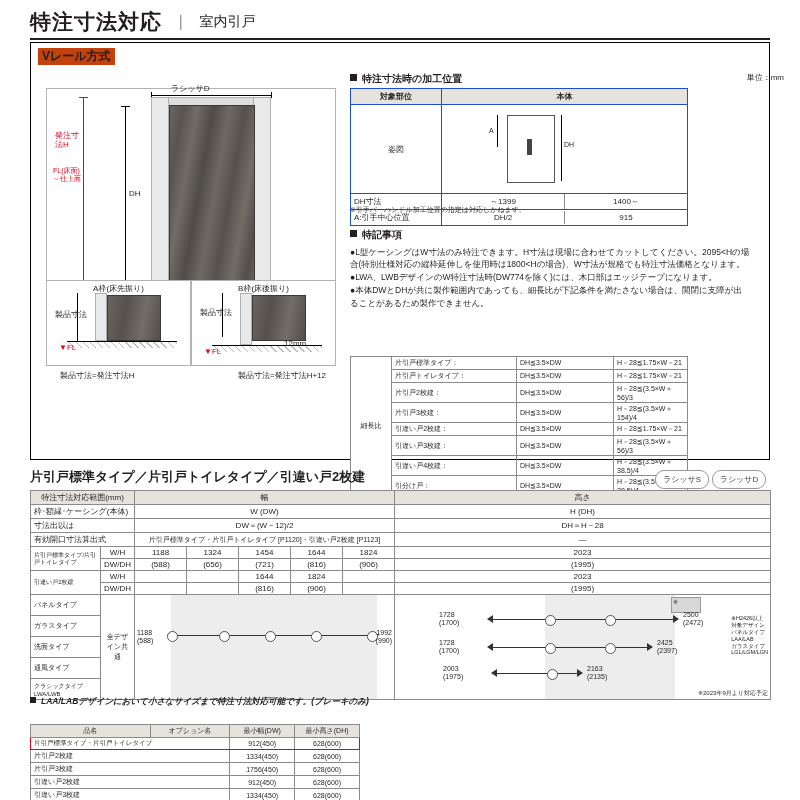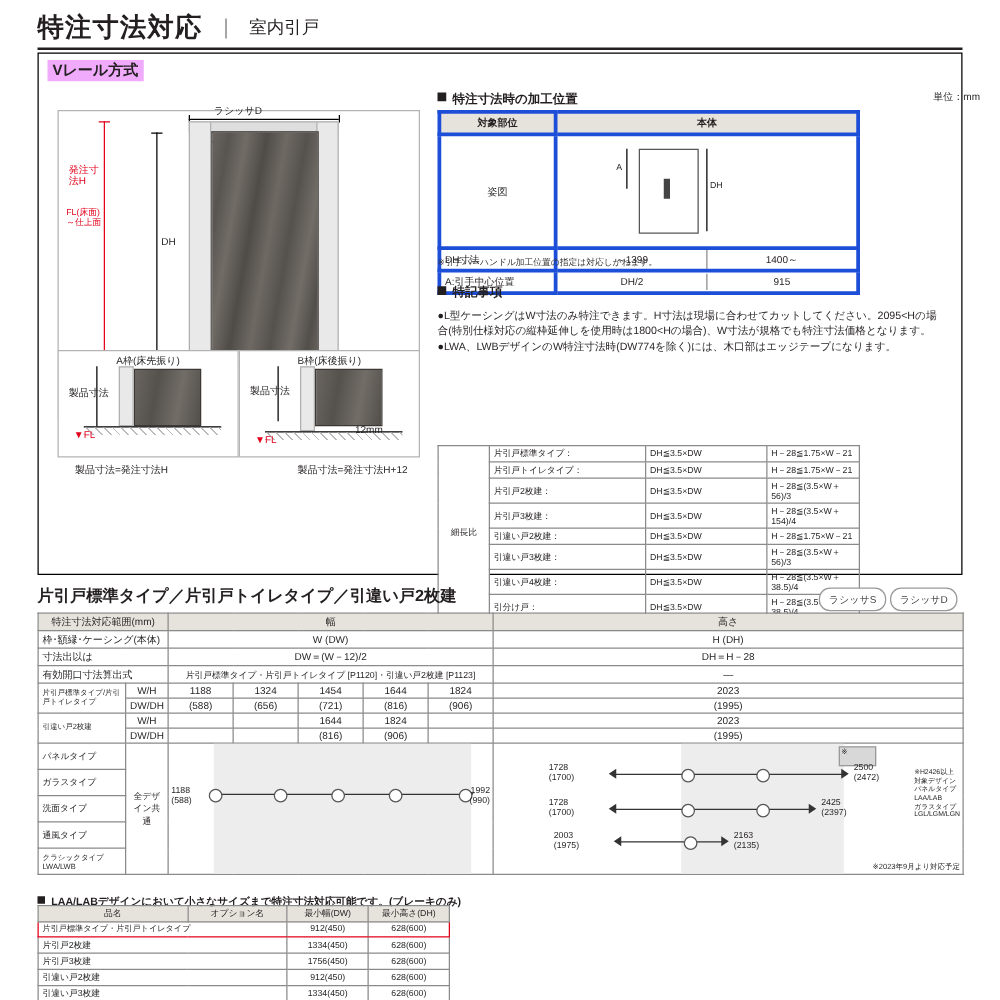--- a/index.html
+++ b/index.html
@@ -16,21 +16,21 @@
 
   
   .hdr{position:absolute;left:30px;top:8px;width:740px;height:30px;}
   .hdr .title{font-size:21px;font-weight:bold;letter-spacing:1px;display:inline-block;vertical-align:middle;}
   .hdr .bar{display:inline-block;vertical-align:middle;margin:0 14px;color:#999;font-size:17px;}
   .hdr .sub{font-size:14px;display:inline-block;vertical-align:middle;}
   .hdr-rule{position:absolute;left:30px;top:38px;width:740px;height:2px;background:#231f20;}
 
   
   .mainbox{position:absolute;left:30px;top:42px;width:740px;height:418px;border:1px solid #000;box-sizing:border-box;}
-  .vrail{position:absolute;left:38px;top:48px;font-size:12px;font-weight:bold;background:#f0abfc;padding:0 4px;}
+  .vrail{position:absolute;left:38px;top:48px;font-size:12px;font-weight:bold;background:#c2410c;padding:0 4px;}
 
   .sechead{font-size:10px;font-weight:bold;}
   .sq{display:inline-block;width:7px;height:7px;background:#231f20;margin-right:5px;vertical-align:1px;}
 
   
   .leftpanel{position:absolute;left:46px;top:72px;width:290px;}
   .ldrawbox{position:absolute;left:46px;top:88px;width:290px;height:248px;border:1px solid #b3b3b3;background:#fff;box-sizing:border-box;}
   .door-img{position:absolute;left:122px;top:16px;width:84px;height:178px;
     background:linear-gradient(100deg,#6a6560 0%,#585450 12%,#716c66 24%,#4f4b47 38%,#6e6963 52%,#55514d 66%,#726d67 80%,#524e4a 92%,#67625c 100%);
     border:1px solid #3c3835;}
@@ -48,21 +48,21 @@
   .redtxt{color:#e2001a;}
 
   
   .subbox{position:absolute;top:280px;height:86px;border:1px solid #b3b3b3;box-sizing:border-box;background:#fff;}
   .subhdr{font-size:8px;text-align:center;padding-top:2px;}
 
   
   .rightpanel{position:absolute;left:350px;top:72px;width:404px;}
   .unit{position:absolute;right:16px;top:72px;font-size:8px;}
   .tbl1{position:absolute;left:350px;top:88px;width:338px;border-collapse:collapse;font-size:8px;}
-  .tbl1 td,.tbl1 th{border:3px solid #1d4ed8;padding:2px 3px;}
+  .tbl1 td,.tbl1 th{border:1px solid #1d4ed8;padding:2px 3px;}
   .tbl1 .hdcell{background:#e6e3dd;text-align:center;font-weight:bold;}
   .note-star{position:absolute;left:350px;top:205px;font-size:7px;color:#333;}
 
   .notes{position:absolute;left:350px;top:228px;width:400px;font-size:8.5px;line-height:1.45;}
   .notes .ttl{font-weight:bold;font-size:10px;margin-bottom:3px;}
   .notes p{margin:0 0 1px 0;}
 
   .tbl2{position:absolute;left:350px;top:356px;width:338px;border-collapse:collapse;font-size:7px;}
   .tbl2 td{border:1px solid #8a8a8a;padding:1px 3px;}
   .tbl2 .lab{width:34px;text-align:center;background:#fff;}
@@ -73,21 +73,21 @@
   .lowttl{position:absolute;left:30px;top:468px;font-size:13px;font-weight:bold;}
   .badge{position:absolute;top:470px;width:52px;height:17px;border-radius:9px;border:1px solid #999;
      font-size:8px;text-align:center;line-height:17px;color:#444;background:#fff;}
   .spec{position:absolute;left:30px;top:490px;width:740px;border-collapse:collapse;font-size:8px;table-layout:fixed;}
   .spec td{border:1px solid #8a8a8a;padding:1px 3px;vertical-align:middle;}
   .spec .h{background:#e6e3dd;text-align:center;}
   .spec .c{text-align:center;}
   .grayband{position:absolute;background:#ededed;}
   .dot{position:absolute;width:9px;height:9px;border-radius:50%;border:1px solid #555;background:#fff;}
 
-  .footttl{position:absolute;left:30px;top:716px;font-size:8.5px;font-weight:bold;}
+  .footttl{position:absolute;left:30px;top:696px;font-size:8.5px;font-weight:bold;font-style:italic;}
   .tbl3{position:absolute;left:30px;top:724px;width:330px;border-collapse:collapse;font-size:7px;}
   .tbl3 td{border:1px solid #8a8a8a;padding:1px 3px;}
   .tbl3 .h{background:#e6e3dd;text-align:center;}
   .tbl3 .c{text-align:center;}
   .redrow td{border-top:1px solid #e2001a;border-bottom:1px solid #e2001a;}
   .redrow td:first-child{border-left:1px solid #e2001a;}
   .redrow td:last-child{border-right:1px solid #e2001a;}
 </style>
 </head>
 <body>
@@ -211,20 +211,21 @@
       </td>
     </tr>
   </tbody>
     </table>
   <div class="note-star">※引手バーハンドル加工位置の指定は対応しかねます。</div>
 
   <div class="notes">
     <div class="ttl"><span class="sq"></span><span>特記事項</span></div>
     <p>●L型ケーシングはW寸法のみ特注できます。H寸法は現場に合わせてカットしてください。2095&lt;Hの場合(特別仕様対応の縦枠延伸しを使用時は1800&lt;Hの場合)、W寸法が規格でも特注寸法価格となります。</p>
     <p>●LWA、LWBデザインのW特注寸法時(DW774を除く)には、木口部はエッジテープになります。</p>
+    <p>●本体DWとDHが共に製作範囲内であっても、細長比が下記条件を満たさない場合は、開閉に支障が出ることがあるため製作できません。</p>
   </div>
 
   <table class="tbl2">
     <tbody>
         <tr>
       <td class="lab" rowspan="8">細長比</td>
       <td class="c1">片引戸標準タイプ：</td>
       <td class="c2">DH≦3.5×DW</td>
       <td>H－28≦1.75×W－21</td>
     </tr>

